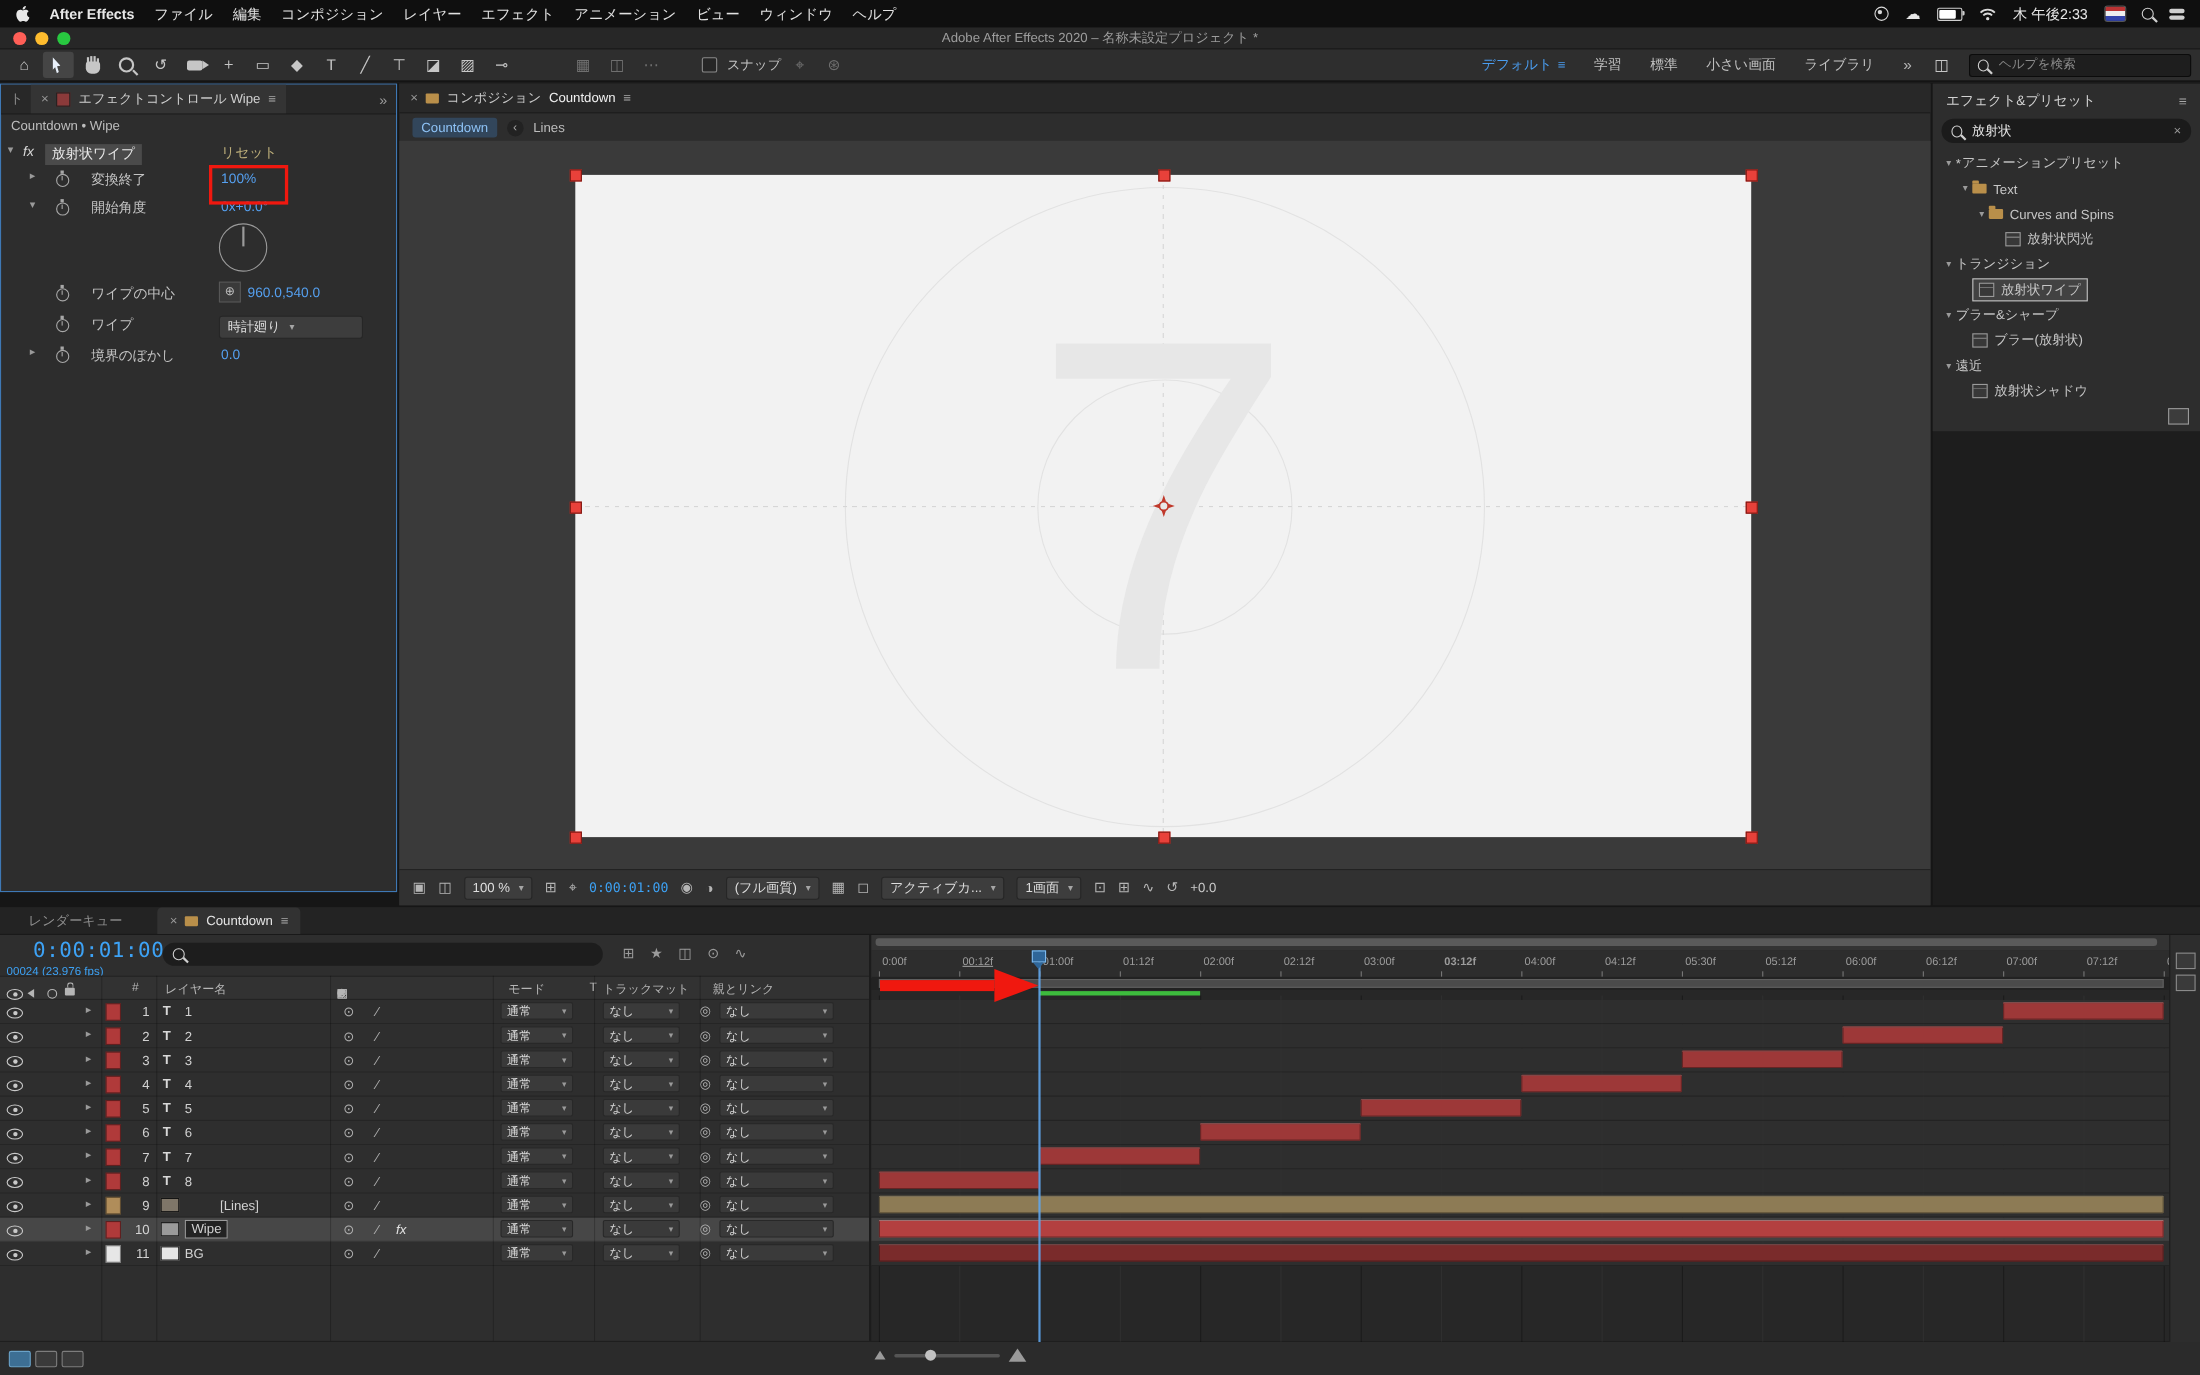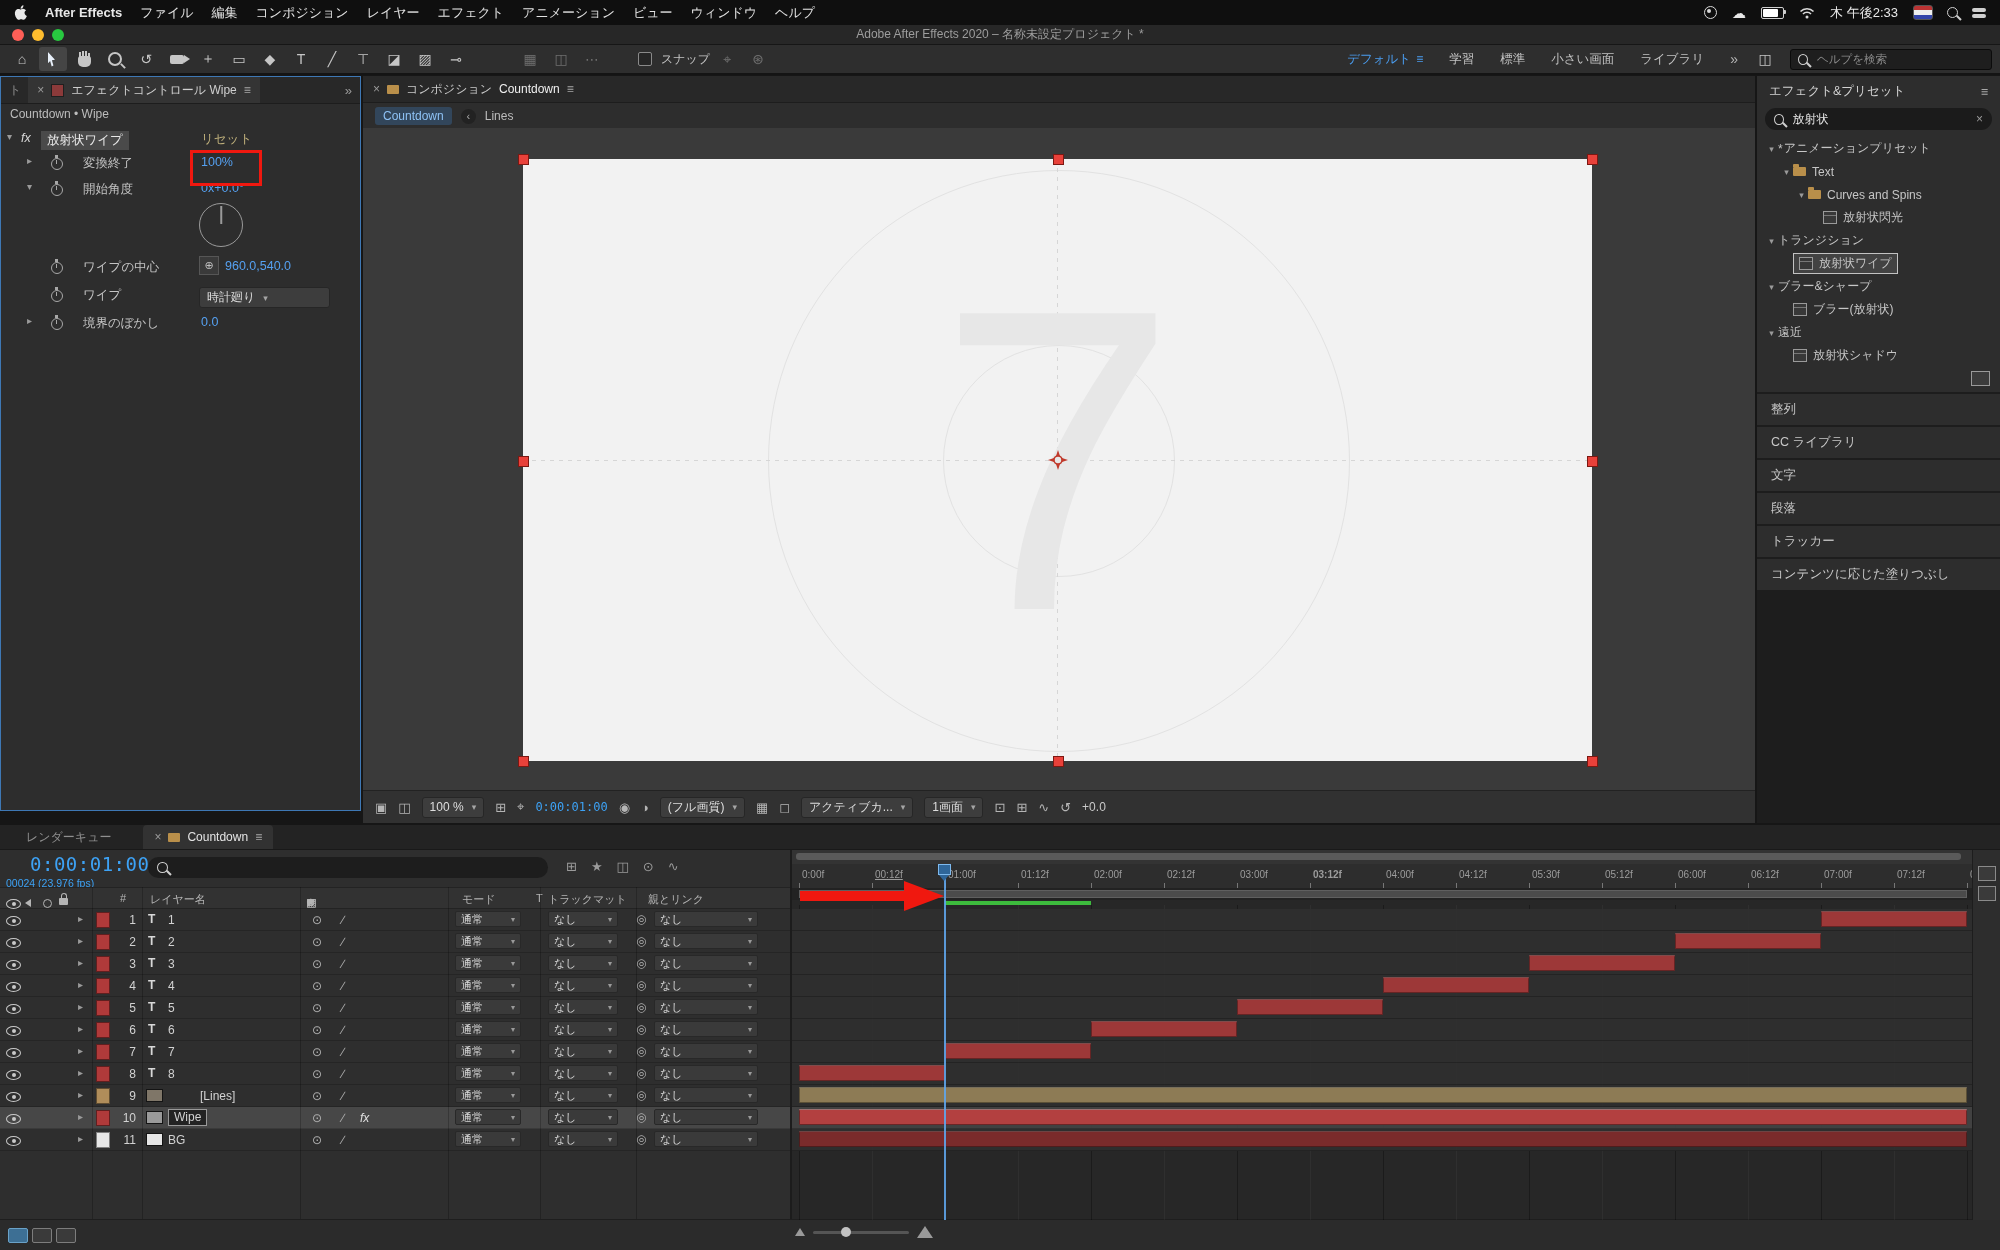--- a/index.html
+++ b/index.html
@@ -503,40 +503,20 @@
         <div class="ep-row" style="padding-left: 23px;">
           <span class="ep-caret"></span>
           <span class="icx"></span>
           <span>放射状シャドウ</span>
         </div>
       </div>
     <div class="ep-foot">
       <span class="ep-corner"></span>
     </div>
   </div>
-  <div id="rp-bottom">
-      <div class="rstrip">
-        <span>整列</span>
-      </div>
-      <div class="rstrip">
-        <span>CC ライブラリ</span>
-      </div>
-      <div class="rstrip">
-        <span>文字</span>
-      </div>
-      <div class="rstrip">
-        <span>段落</span>
-      </div>
-      <div class="rstrip">
-        <span>トラッカー</span>
-      </div>
-      <div class="rstrip">
-        <span>コンテンツに応じた塗りつぶし</span>
-      </div>
-    </div>
 </div>
 
 <div class="tpanel ab">
   <div class="ttabs">
     <span class="ttab-i">レンダーキュー</span>
     <span class="ttab-a">
       <span class="gx"></span>
       <span class="ftab"></span>
       <span>Countdown</span>
       <span class="gmenu"></span>

